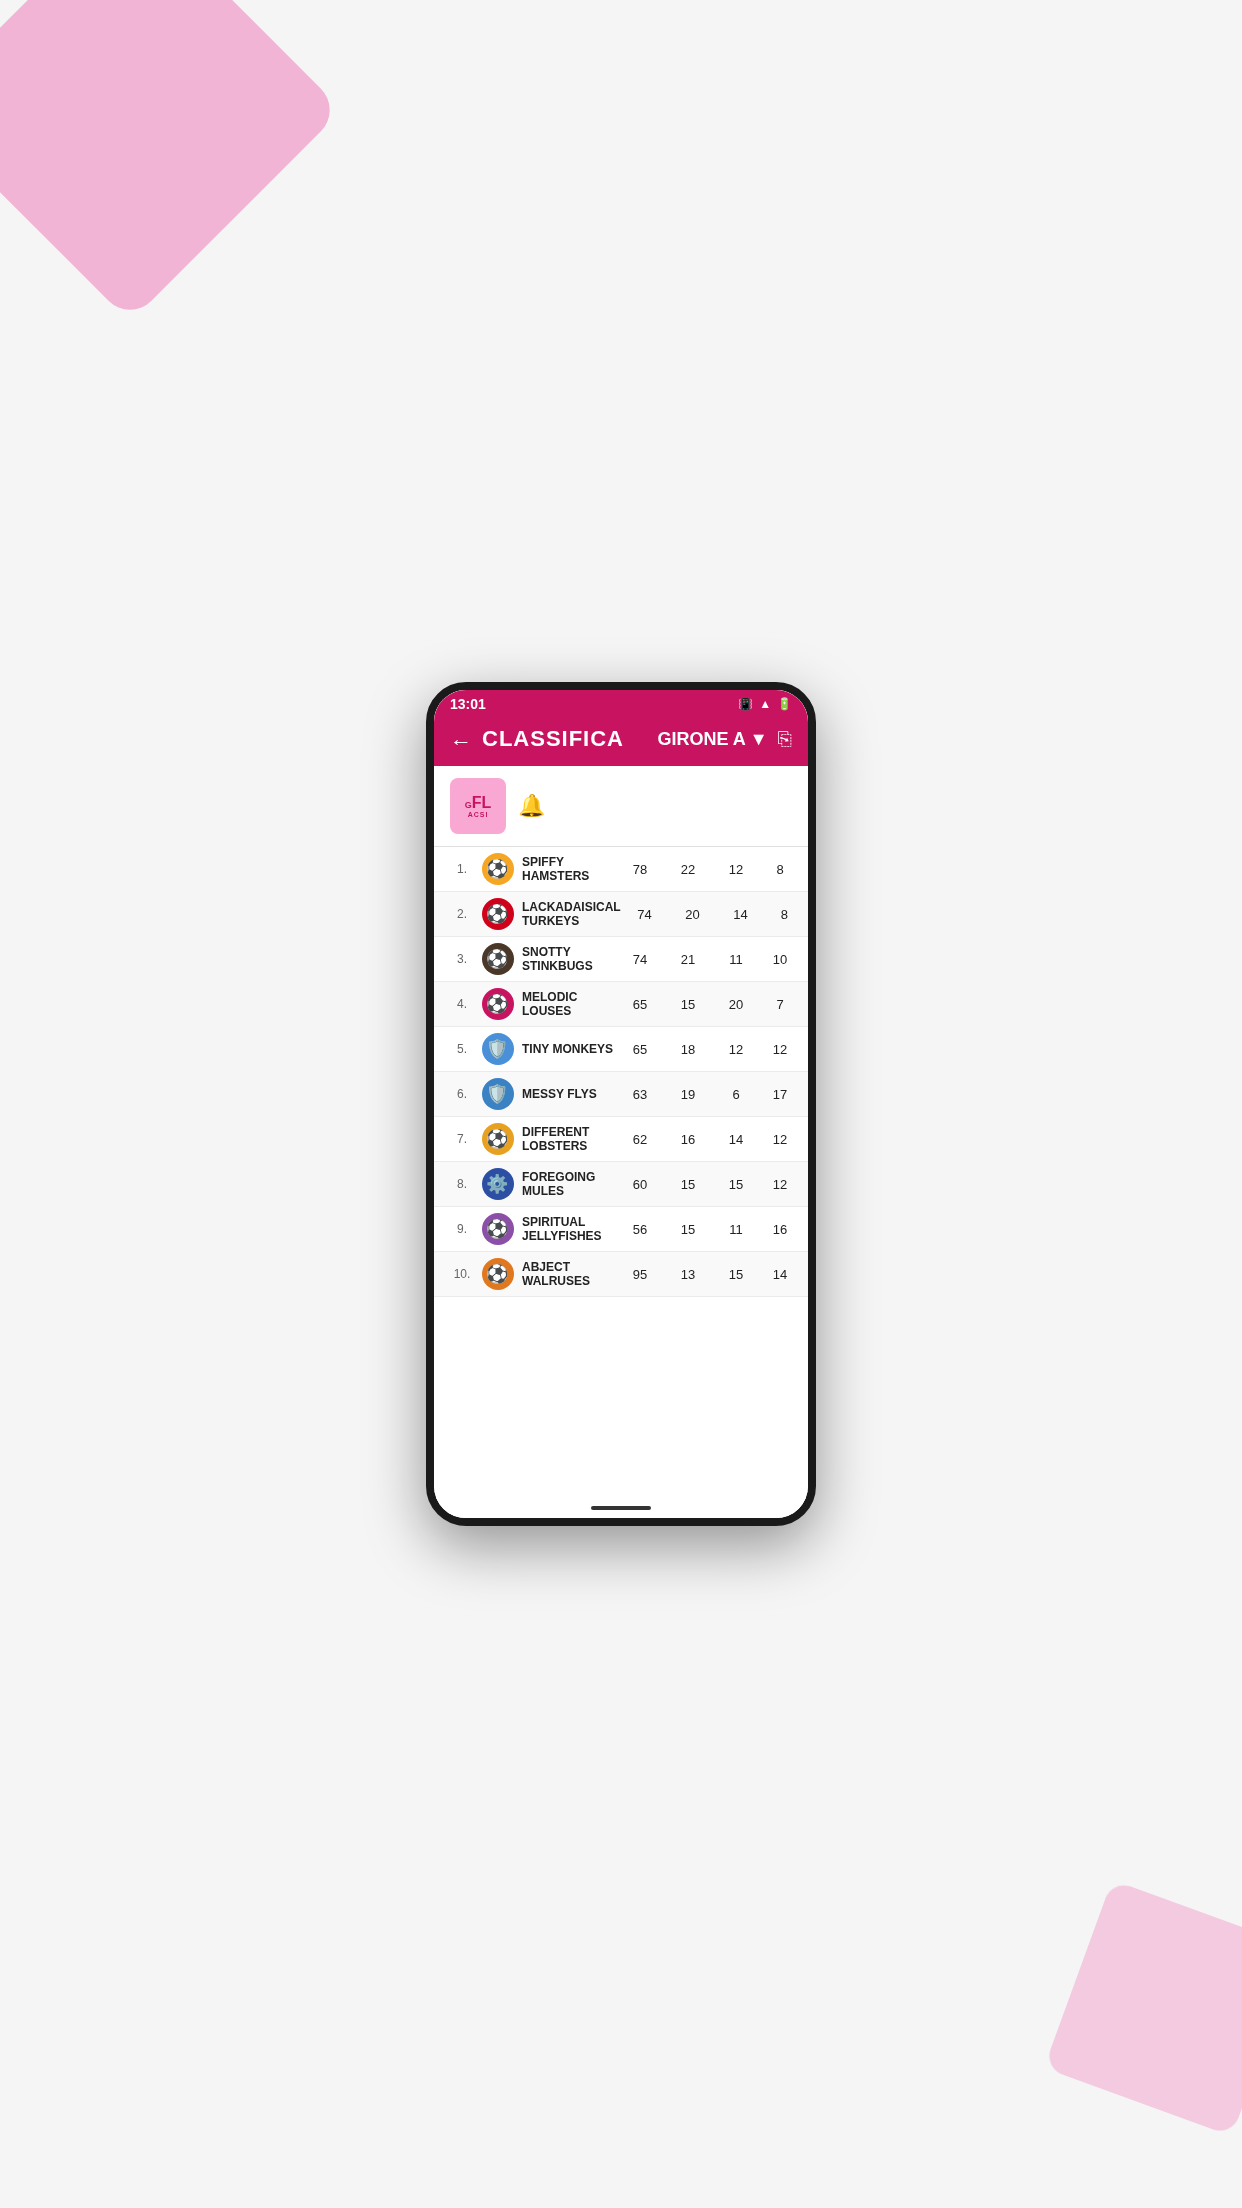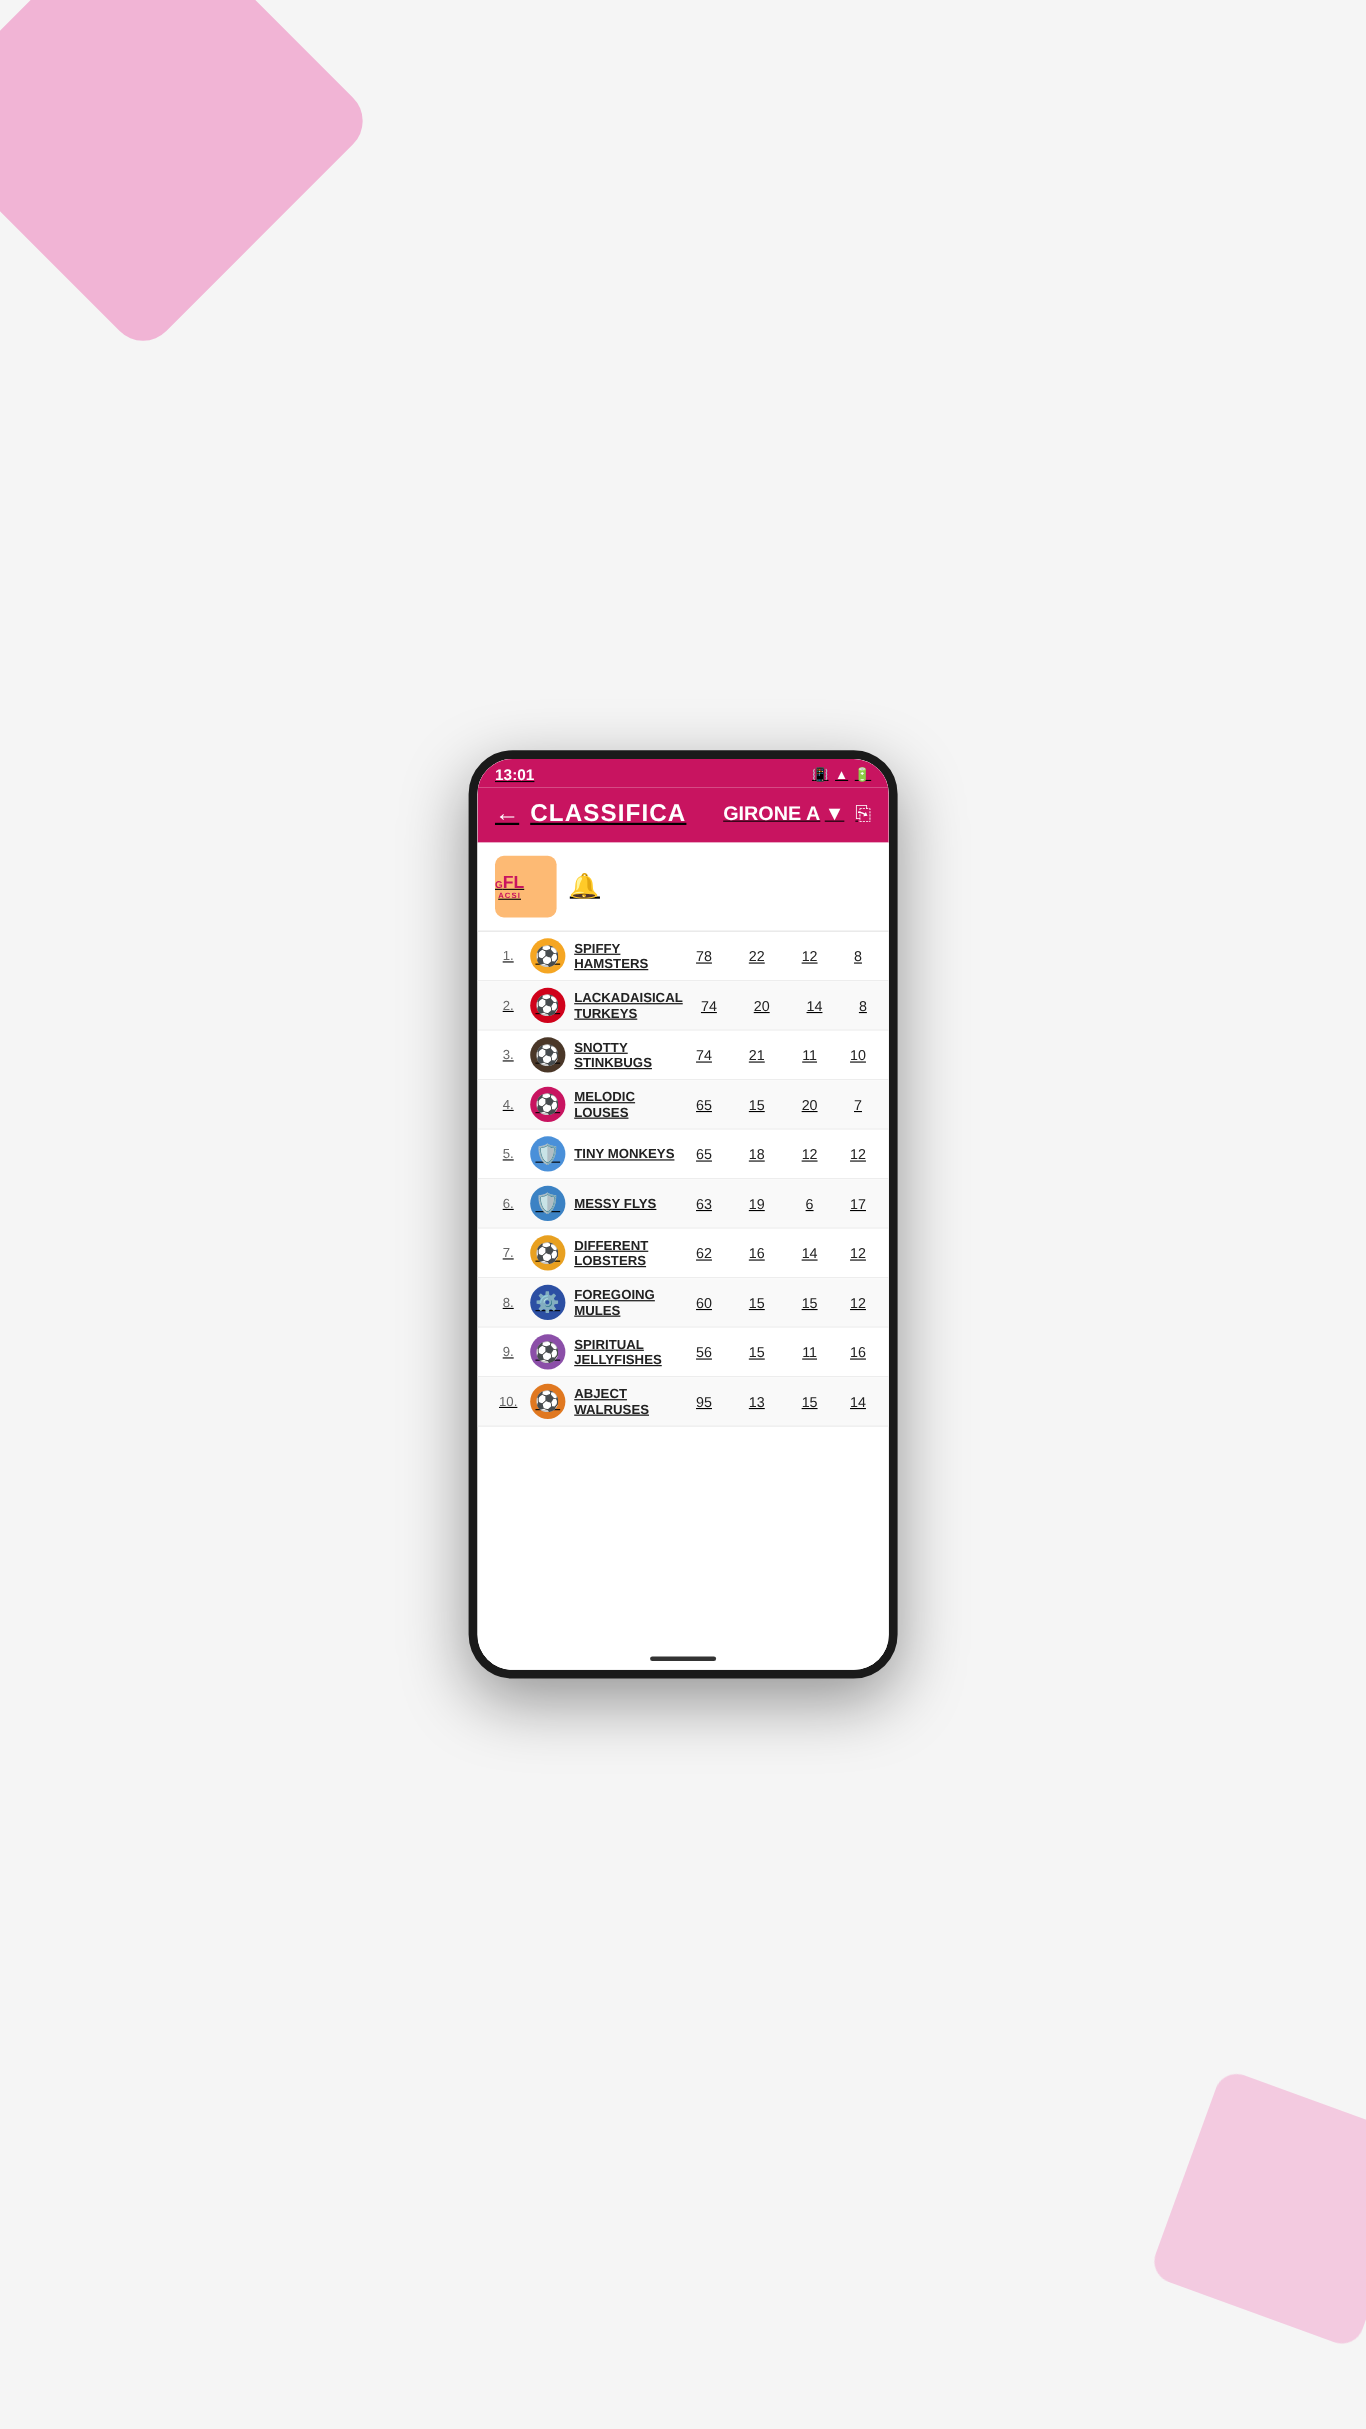--- a/index.html
+++ b/index.html
@@ -14,21 +14,20 @@
     }
     .phone-frame {
       width: 390px;
       height: 844px;
       background: #fff;
       border-radius: 40px;
       border: 8px solid #1a1a1a;
       overflow: hidden;
       position: relative;
       box-shadow: 0 20px 60px rgba(0,0,0,0.4);
-      text-decoration: underline;
     }
     .phone-screen {
       width: 100%;
       height: 100%;
       overflow: hidden;
       display: flex;
       flex-direction: column;
       background: #fff;
     }
     
@@ -75,24 +74,25 @@
       background: white;
       display: flex;
       align-items: center;
       padding: 12px 16px;
       border-bottom: 1px solid #e0e0e0;
       flex-shrink: 0;
     }
     .league-logo {
       width: 56px;
       height: 56px;
-      background: #fdba74;
+      background: #f9a8d4;
       border-radius: 8px;
       display: flex;
       align-items: center;
+      justify-content: center;
       margin-right: 12px;
       flex-shrink: 0;
       overflow: hidden;
     }
     .league-details { flex: 1; }
     .league-name { font-size: 14px; font-weight: 800; color: #222; text-transform: uppercase; }
     .league-type { font-size: 11px; color: #666; margin-top: 2px; }
     .league-location { font-size: 11px; color: #666; display: flex; align-items: center; gap: 3px; margin-top: 2px; }
     .bell-icon { font-size: 22px; color: #c81460; }
     

